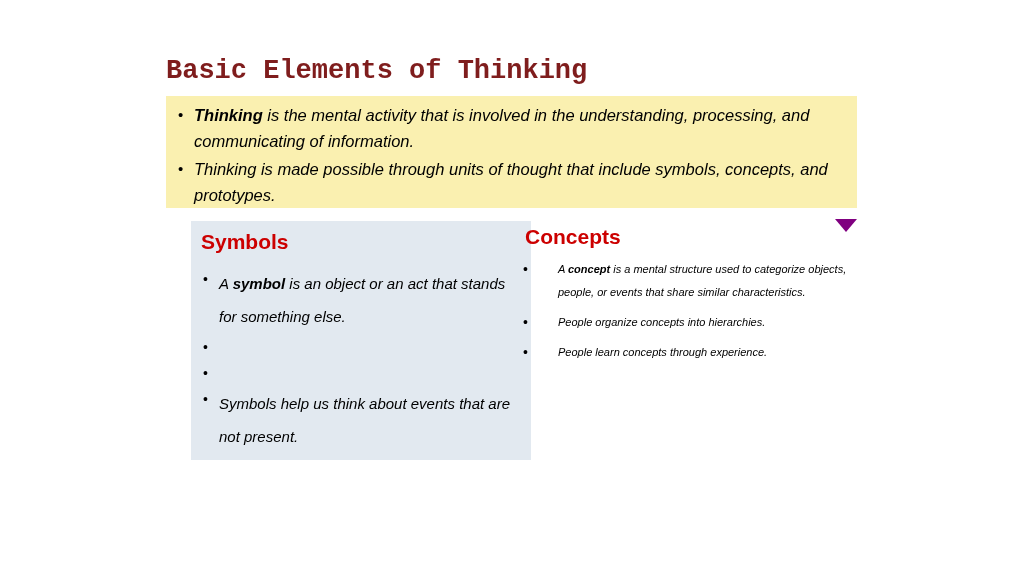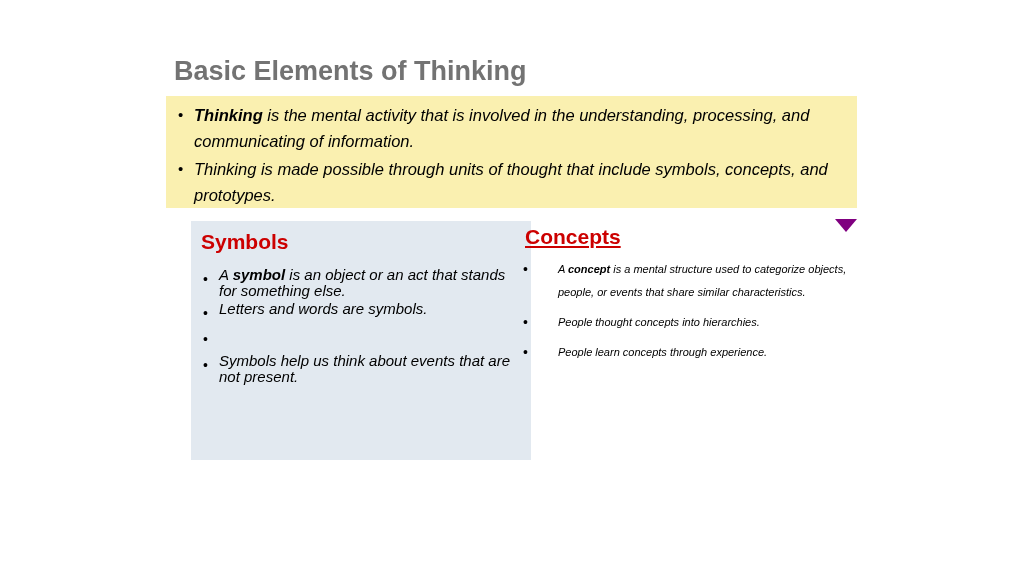--- a/index.html
+++ b/index.html
@@ -17,27 +17,28 @@
   .slide {
     position: absolute;
     left: 0; top: 0;
     width: 1024px;
     height: 576px;
     background: #ffffff;
   }
   
   .title {
     position: absolute;
-    left: 174px;
+    left: 166px;
     top: 56px;
     font-size: 27px;
     font-weight: bold;
-    color: #737373;
+    color: #7f1d1d;
     letter-spacing: 0px;
     white-space: nowrap;
+    font-family: Liberation Mono, monospace;
   }
   
   .intro-box {
     position: absolute;
     left: 166px;
     top: 96px;
     width: 691px;
     height: 112px;
     background: #faf0b0;
   }
@@ -93,33 +94,32 @@
     width: 320px;
   }
   .symbols-list .bullet-dot {
     line-height: 24px;
     font-size: 14px;
     width: 16px;
     flex: 0 0 16px;
   }
   .symbols-list .bullet-text {
     font-size: 15px;
-    line-height: 16px;
+    line-height: 33px;
   }
   .symbols-list .bullet-row { margin-bottom: 2px; }
 
   
   .concepts-title {
     position: absolute;
     left: 525px;
     top: 225px;
     font-size: 21px;
     font-weight: bold;
     color: #cc0000;
-    text-decoration: underline;
   }
   .concepts-list {
     position: absolute;
     left: 523px;
     top: 258px;
     width: 340px;
   }
   .concepts-list .bullet-dot {
     line-height: 23px;
     font-size: 14px;
@@ -170,21 +170,20 @@
     <div class="symbols-title">Symbols</div>
     <div class="symbols-list">
 
       <div class="bullet-row">
         <span class="bullet-dot">•</span>
         <span class="bullet-text"><span>A </span><b>symbol</b><span> is an object or an act that stands for something else.</span></span>
       </div>
 
       <div class="bullet-row">
         <span class="bullet-dot">•</span>
-        <span class="bullet-text">Letters and words are symbols.</span>
       </div>
 
       <div class="bullet-row">
         <span class="bullet-dot">•</span>
       </div>
 
       <div class="bullet-row">
         <span class="bullet-dot">•</span>
         <span class="bullet-text">Symbols help us think about events that are not present.</span>
       </div>
@@ -196,21 +195,21 @@
   <div class="concepts-title">Concepts</div>
   <div class="concepts-list">
 
     <div class="bullet-row">
       <span class="bullet-dot">•</span>
       <span class="bullet-text"><span>A </span><b>concept</b><span> is a mental structure used to categorize objects, people, or events that share similar characteristics.</span></span>
     </div>
 
     <div class="bullet-row">
       <span class="bullet-dot">•</span>
-      <span class="bullet-text">People thought concepts into hierarchies.</span>
+      <span class="bullet-text">People organize concepts into hierarchies.</span>
     </div>
 
     <div class="bullet-row">
       <span class="bullet-dot">•</span>
       <span class="bullet-text">People learn concepts through experience.</span>
     </div>
 
   </div>
 
   <div class="tri tri-concepts"></div>

